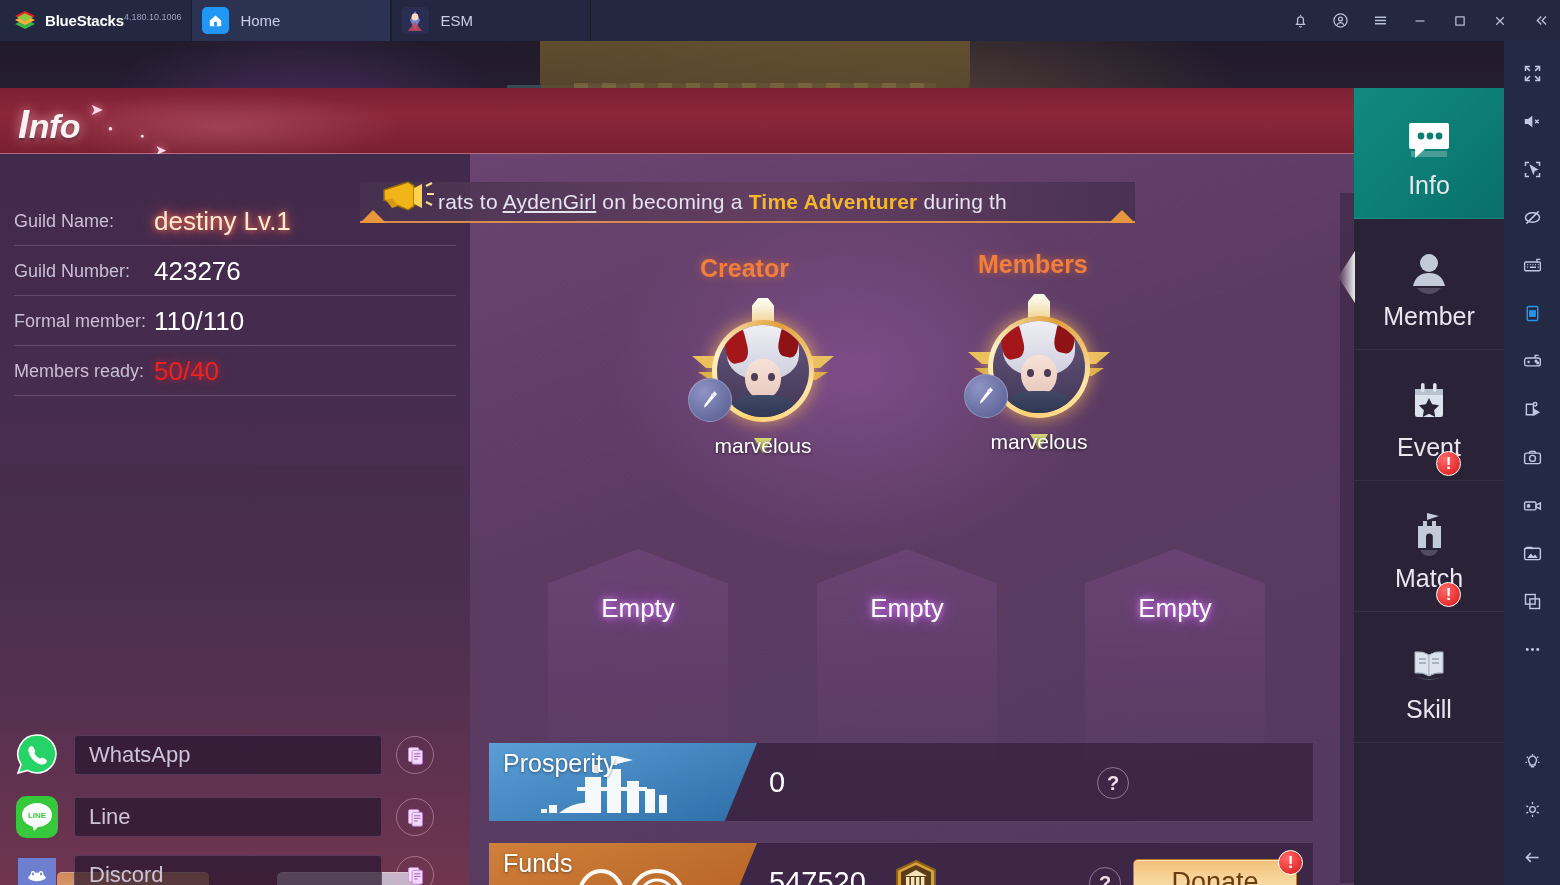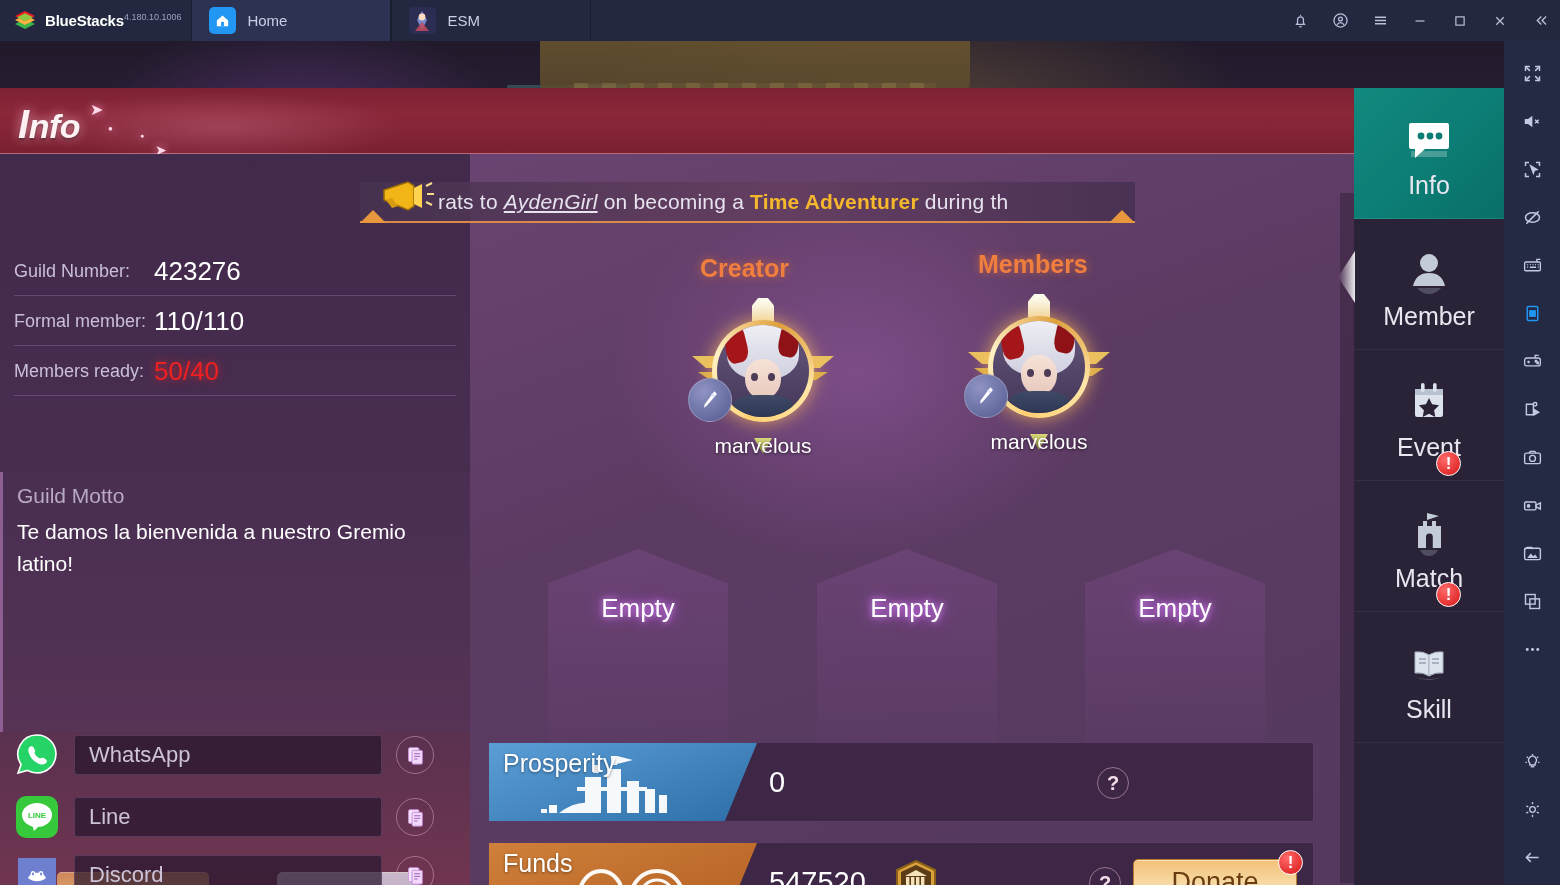--- a/index.html
+++ b/index.html
@@ -8,21 +8,21 @@
 
   
   #app { position:relative; width:1560px; height:885px; }
   .bs-titlebar { position:absolute; left:0; top:0; width:1560px; height:41px;
     background:#232840; display:flex; align-items:center; }
   .bs-logo { display:flex; align-items:center; padding:0 10px 0 12px; }
   .bs-logo-mark { width:26px; height:26px; position:relative; margin-right:7px; }
   .bs-brand-txt { display:flex; flex-direction:row; line-height:1.05; }
   .bs-brand { font-size:15px; font-weight:bold; color:#fff; letter-spacing:-.2px; }
   .bs-ver { font-size:9px; color:#9aa2c0; }
-  .bs-tab { height:41px; display:flex; align-items:center; padding:0 18px 0 17px;
+  .bs-tab { height:41px; display:flex; align-items:center; padding:0 18px 0 10px;
     border-left:1px solid #191d30; border-right:1px solid #191d30; min-width:200px; }
   .bs-tab.active { background:#2c3252; }
   .bs-tab-ico { width:27px; height:27px; border-radius:5px; margin-right:11px;
     display:flex; align-items:center; justify-content:center; overflow:hidden; }
   .bs-tab-ico.home { background:#2196f3; }
   .bs-tab-ico.esm { background:#2b2d52; }
   .bs-tab-label { font-size:15px; color:#c9cee4; }
   .bs-spacer { flex:1; }
   .bs-wctrl { display:flex; align-items:center; height:41px; }
   .bs-wbtn { width:40px; height:41px; display:flex; align-items:center;
@@ -126,21 +126,21 @@
     background:linear-gradient(90deg,rgba(70,50,80,.85),rgba(100,62,96,.9) 55%,rgba(70,48,82,.88));
     border-bottom:2px solid #d98a4a; display:flex; align-items:center; }
   .ann:before,.ann:after { content:""; position:absolute; bottom:-2px; width:0; height:0;
     border-left:13px solid transparent; border-right:13px solid transparent;
     border-bottom:13px solid #e8973f; }
   .ann:before { left:0; } .ann:after { right:0; }
   .ann-meg { position:absolute; left:10px; top:-8px; width:72px; height:42px;
     display:flex; align-items:center; justify-content:center; }
   .ann-txt { position:absolute; left:78px; font-size:21px; color:#e6e3ef; white-space:nowrap;
     letter-spacing:.2px; }
-  .ann-txt u { text-decoration:underline;font-style:italic; }
+  .ann-txt u { text-decoration:underline; }
   .ann-hi { color:#f5b82c; font-weight:bold; }
 
   
   .role-lab { position:absolute; font-size:25px; font-weight:bold; color:#f07e3e;
     text-shadow:0 0 10px rgba(255,120,40,.6); z-index:4;text-align:right; }
   .avatar-wrap { position:absolute; width:150px; height:168px; z-index:4; }
   .wing { position:absolute; left:0; top:42px; width:150px; height:46px; }
   .av-ring { position:absolute; left:24px; top:16px; width:102px; height:102px;
     border-radius:50%; padding:5px;
     background:conic-gradient(from 200deg,#ffd780,#fff1c4,#e0a03c,#ffe6a8,#ffcf70);
@@ -318,38 +318,38 @@
         <span class="spark sp2">●</span>
         <span class="spark sp3">●</span>
         <span class="spark sp4">➤</span>
       </div>
       <div class="dlg-help">?</div>
 
       <div class="dlg-body">
 
         <div class="lcol">
           <div class="info-card">
+            <div class="info-row" style="top:44px">
+              <span class="info-lab">Guild Name:</span>
+              <span class="info-val glow">destiny Lv.1</span>
+            </div>
             <div class="info-row" style="top:94px">
               <span class="info-lab">Guild Number:</span>
               <span class="info-val">423276</span>
             </div>
             <div class="info-row" style="top:144px">
               <span class="info-lab">Formal member:</span>
               <span class="info-val">110/110</span>
             </div>
             <div class="info-row" style="top:194px">
               <span class="info-lab">Members ready:</span>
               <span class="info-val red">50/40</span>
             </div>
           </div>
 
-          <div class="motto">
-            <div class="motto-h">Guild Motto</div>
-            <div class="motto-t">Te damos la bienvenida a nuestro Gremio latino!</div>
-          </div>
 
           <div class="soc" style="top:574px">
             <div class="soc-ico">
               <svg viewBox="0 0 46 46" width="46" height="46">
                 <path d="M23 3 a19 19 0 0 1 0 38 a19 19 0 0 1-9.6-2.6 L4 41 l3.1-8.4 A19 19 0 0 1 23 3 Z" fill="#25D366" stroke="#fff" stroke-width="1.6"></path>
                 <path d="M16.5 14.5 c3 -1 3.6 2.4 4.6 4 c.6 1-.9 1.7-.5 2.8 c.9 2.3 3 4.3 5.3 5.1 c1.1 .4 1.7-1.2 2.8-.7 c1.6 .8 5 1.6 4 4.4 c-1.1 3-6 2.6-8.6 1.3 c-4.6-2.3-8.1-6-9.4-10.9 c-.6-2.3-.5-5.2 1.8-6.1 Z" fill="#fff"></path>
                 </svg>
             </div>
             <div class="soc-input">WhatsApp</div>
             <div class="soc-copy">

